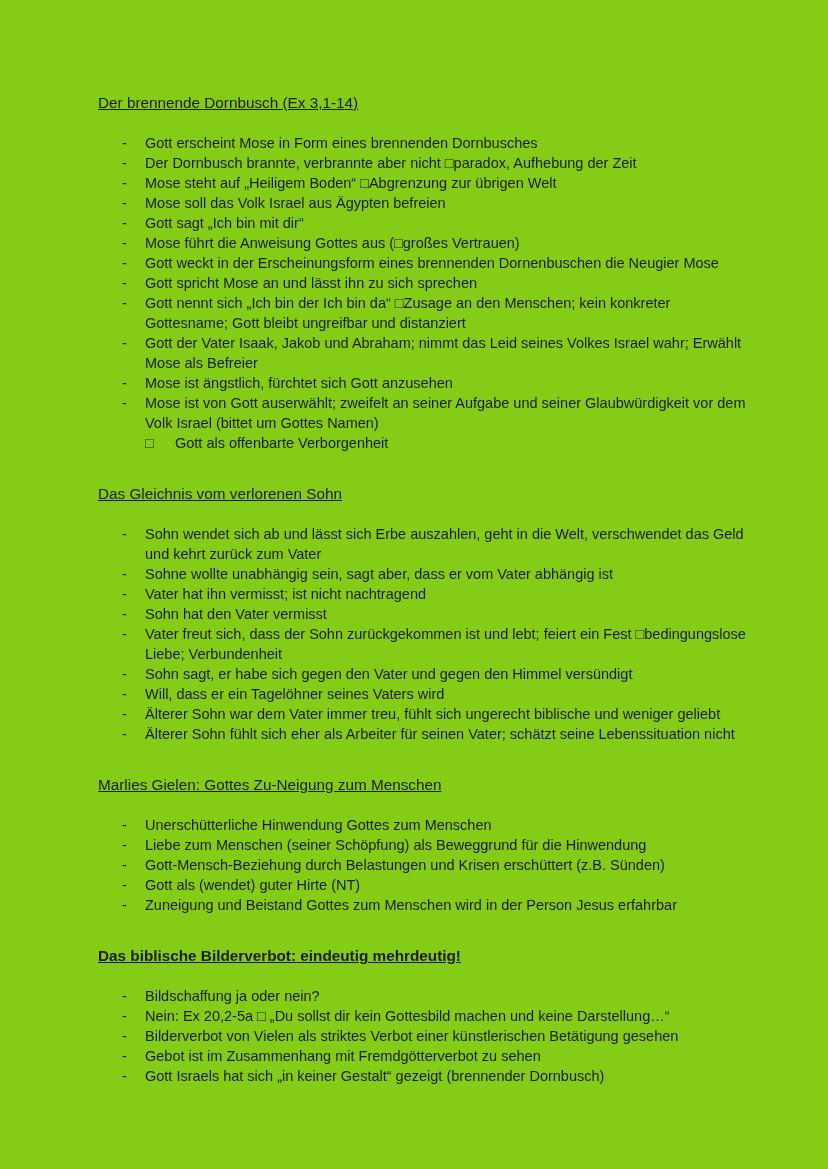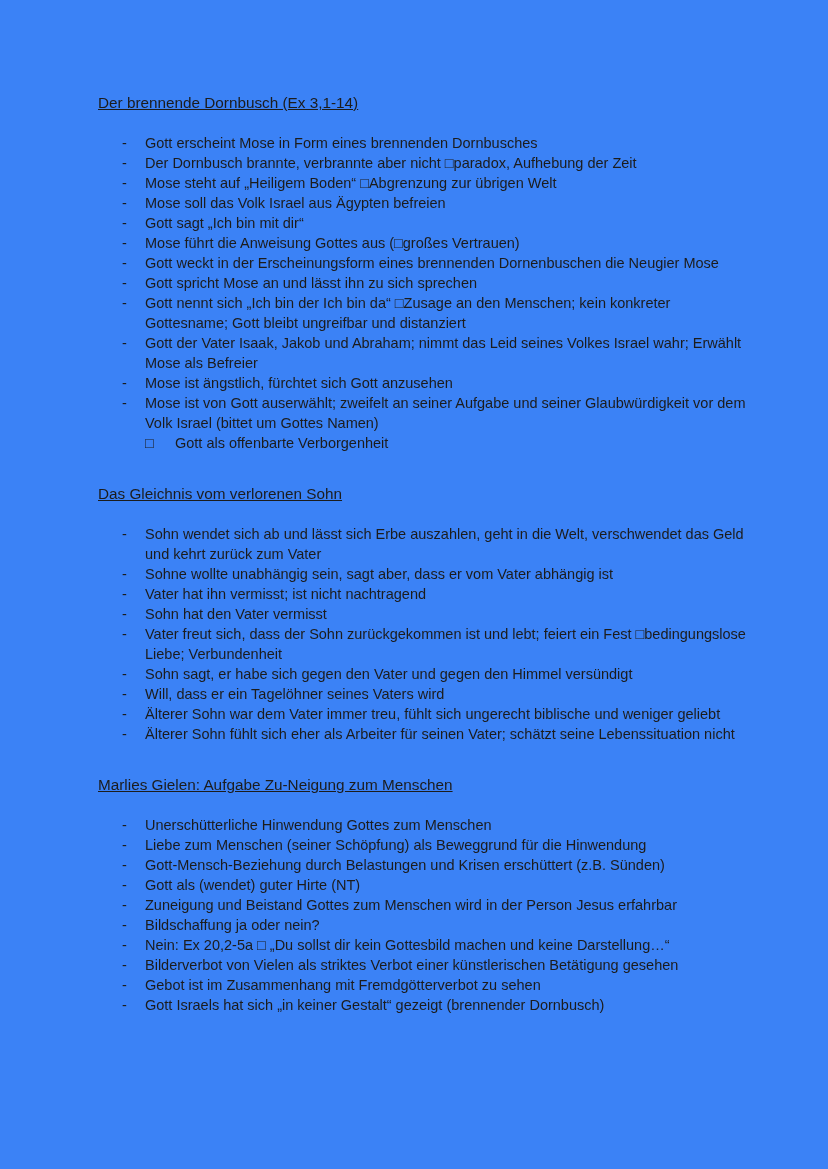--- a/index.html
+++ b/index.html
@@ -4,21 +4,21 @@
 <style>
   html, body {
     margin: 0;
     padding: 0;
     background: #ffffff;
   }
   .page {
     width: 828px;
     height: 1169px;
     box-sizing: border-box;
-    background: #3b82f6;
+    background: #84cc16;
     color: #1c1c1c;
     font-family: "Liberation Sans", sans-serif;
     font-size: 14.5px;
     line-height: 20px;
     padding: 93px 78px 20px 98px;
     overflow: hidden;
   }
   .section-heading {
     font-size: 15.3px;
     font-weight: normal;
@@ -179,21 +179,21 @@
 
   <div class="line bullet">
     <span class="marker">-</span>
     <span class="text">Älterer Sohn fühlt sich eher als Arbeiter für seinen Vater; schätzt seine Lebenssituation nicht</span>
   </div>
 
 </div>
   </section>
 
   <section class="section">
-    <h2 class="section-heading">Marlies Gielen: Aufgabe Zu-Neigung zum Menschen</h2>
+    <h2 class="section-heading">Marlies Gielen: Gottes Zu-Neigung zum Menschen</h2>
     <div class="section-list">
   <div class="line bullet">
     <span class="marker">-</span>
     <span class="text">Unerschütterliche Hinwendung Gottes zum Menschen</span>
   </div>
 
   <div class="line bullet">
     <span class="marker">-</span>
     <span class="text">Liebe zum Menschen (seiner Schöpfung) als Beweggrund für die Hinwendung</span>
   </div>
@@ -209,20 +209,21 @@
   </div>
 
   <div class="line bullet">
     <span class="marker">-</span>
     <span class="text">Zuneigung und Beistand Gottes zum Menschen wird in der Person Jesus erfahrbar</span>
   </div>
 </div>
   </section>
 
   <section class="section">
+    <h2 class="section-heading bold">Das biblische Bilderverbot: eindeutig mehrdeutig!</h2>
     <div class="section-list">
   <div class="line bullet">
     <span class="marker">-</span>
     <span class="text">Bildschaffung ja oder nein?</span>
   </div>
 
   <div class="line bullet">
     <span class="marker">-</span>
     <span class="text">Nein: Ex 20,2-5a □ „Du sollst dir kein Gottesbild machen und keine Darstellung…“</span>
   </div>

